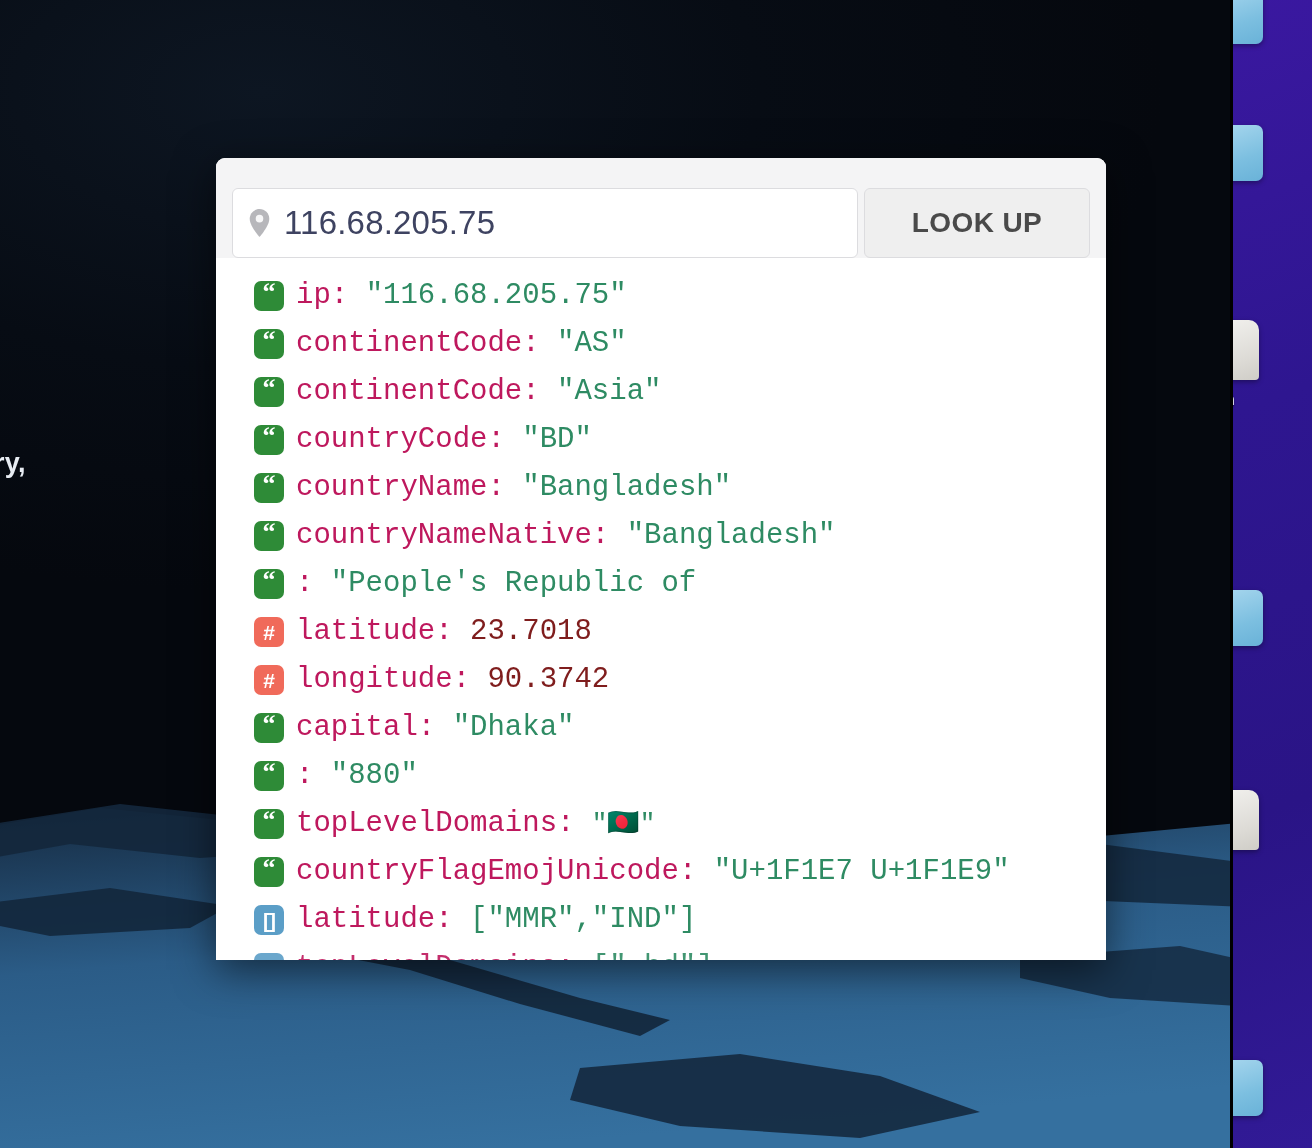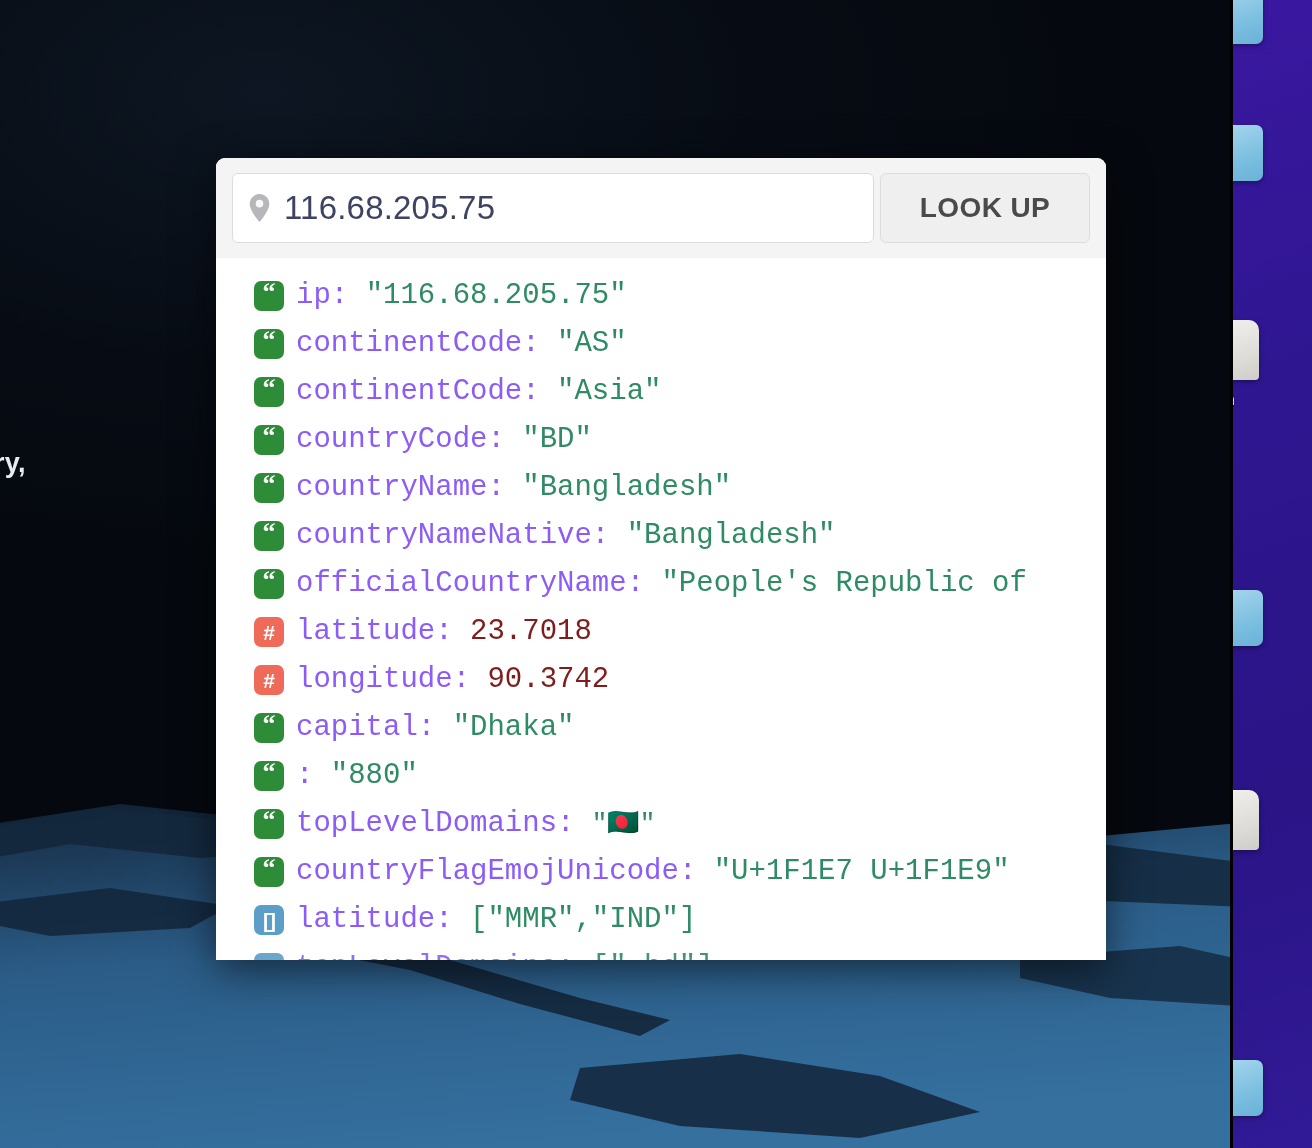--- a/index.html
+++ b/index.html
@@ -59,36 +59,36 @@
     position:absolute; left:216px; top:158px;
     width:890px; height:802px;
     background:#fff;
     border-radius:9px 9px 0 0;
     box-shadow:0 10px 42px rgba(0,0,0,.55);
     overflow:hidden;
   }
   #panel-header {
     height:100px; background:#f4f4f5;
     padding:15px 16px 0 16px;
-    display:flex; align-items:flex-start;
+    display:flex; align-items:flex-end;
   }
   #search-field {
     flex:1; height:70px; background:#fff;
     border:1px solid #dcdcdf; border-radius:6px;
     display:flex; align-items:center; padding:0 16px;
   }
   #pin-icon { width:21px; height:28px; flex:none; margin-right:14px; }
   #ip-input {
     border:0; outline:none; flex:1;
     font-family:"Liberation Sans", sans-serif;
     font-size:33px; color:#3e4361; letter-spacing:.2px;
     background:transparent;
   }
   #lookup-button {
-    width:210px; height:70px; margin-left:6px;
+    width:226px; height:70px; margin-left:6px;
     background:#efefef; border:1px solid #dcdcdf; border-radius:6px;
     font-family:"Liberation Sans", sans-serif;
     font-size:28px; font-weight:bold; color:#4a4a4a;
     letter-spacing:.4px; cursor:pointer;
   }
 
   #json-body {
     padding:14px 0 0 38px;
     font-family:"Liberation Mono", monospace;
     font-size:29px; line-height:48px;
@@ -98,21 +98,21 @@
   .type-badge {
     width:30px; height:30px; border-radius:7px; flex:none;
     margin-right:12px; color:#fff;
     font-family:"Liberation Serif", serif;
     display:flex; align-items:center; justify-content:center;
     font-size:22px; font-weight:bold; line-height:1;
   }
   .type-badge.string { background:#2e8b37; font-size:26px; padding-bottom:8px; }
   .type-badge.number { background:#f06a5a; font-family:"Liberation Sans",sans-serif; font-size:21px; }
   .type-badge.array  { background:#5b9ec7; font-family:"Liberation Sans",sans-serif; font-size:21px; letter-spacing:-1px;}
-  .json-key { color:#8b5cf6; }
+  .json-key { color:#be185d; }
   .json-val-string { color:#2e8b63; }
   .json-val-number { color:#7f1d1d; }
   .json-val-array  { color:#2e8b63; }
   .flag-emoji { font-size:26px; }
   #row-clipped { opacity:.9; }
 </style>
 </head>
 <body>
 
 <div id="desktop-bg">
@@ -223,21 +223,20 @@
 
     <div class="json-row">
       <span class="type-badge string">“</span>
       <span class="json-key">countryNameNative</span>
         <span class="json-key">:&nbsp;</span>
       <span class="json-val-string">"Bangladesh"</span>
     </div>
 
     <div class="json-row">
       <span class="type-badge string">“</span>
-      <span class="json-key">officialCountryName</span>
         <span class="json-key">:&nbsp;</span>
       <span class="json-val-string">"People's Republic of</span>
     </div>
 
     <div class="json-row">
       <span class="type-badge number">#</span>
       <span class="json-key">latitude</span>
         <span class="json-key">:&nbsp;</span>
       <span class="json-val-number">23.7018</span>
     </div>

